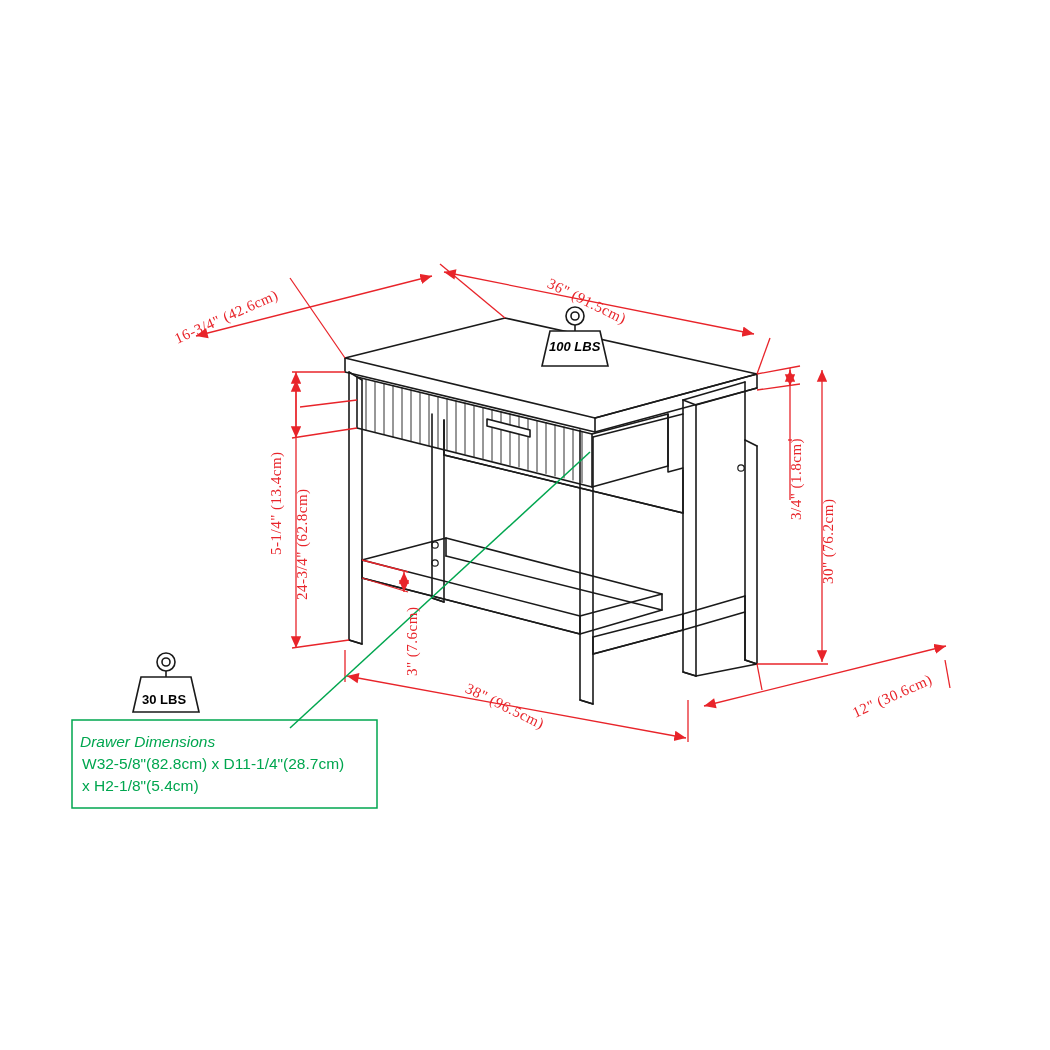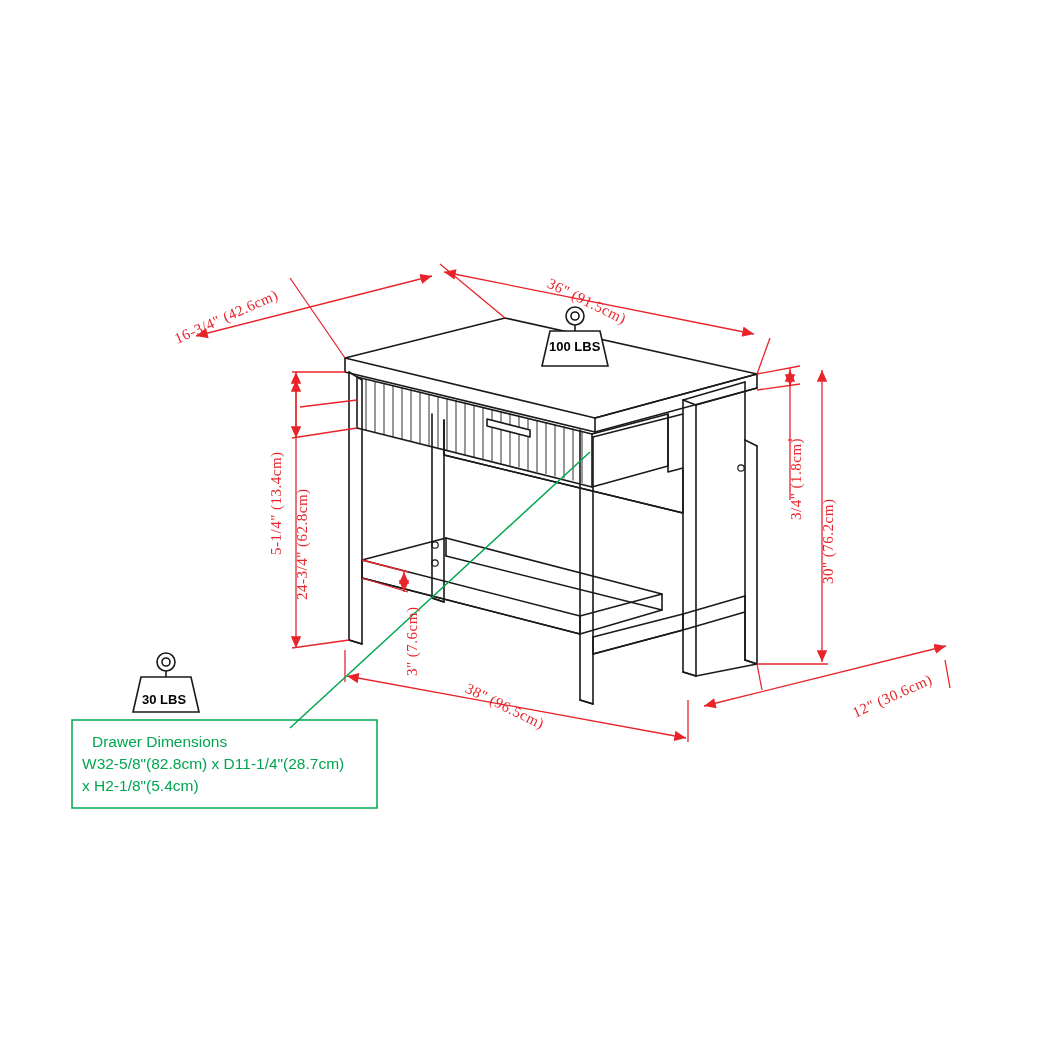--- a/index.html
+++ b/index.html
@@ -232,21 +232,21 @@
   <div class="dimtext rot90" style="left:404px; top:676px;">3" (7.6cm)</div>
 
   <div class="dimtext rot90" style="left:788px; top:520px;">3/4" (1.8cm)</div>
 
   <div class="dimtext rot90" style="left:820px; top:584px;">30" (76.2cm)</div>
 
   <div class="dimtext rot-angle-b" style="left:470px; top:680px;">38" (96.5cm)</div>
 
   <div class="dimtext rot-angle-a" style="left:850px; top:706px;">12" (30.6cm)</div>
 
-  <div class="blacktext" style="left:549px; top:339px;">100 LBS</div>
+  <div class="blacktext" style="left:549px; top:339px;font-style:italic;">100 LBS</div>
 
   <div class="blacktext" style="left:142px; top:692px;">30 LBS</div>
 
-  <div class="greentext" style="left:92px; top:733px;">Drawer Dimensions</div>
+  <div class="greentext" style="left:80px; top:733px;font-style:italic;">Drawer Dimensions</div>
   <div class="greentext" style="left:82px; top:755px;">W32-5/8"(82.8cm) x D11-1/4"(28.7cm)</div>
   <div class="greentext" style="left:82px; top:777px;">x H2-1/8"(5.4cm)</div>
 
 </div>
 
 </body></html>

